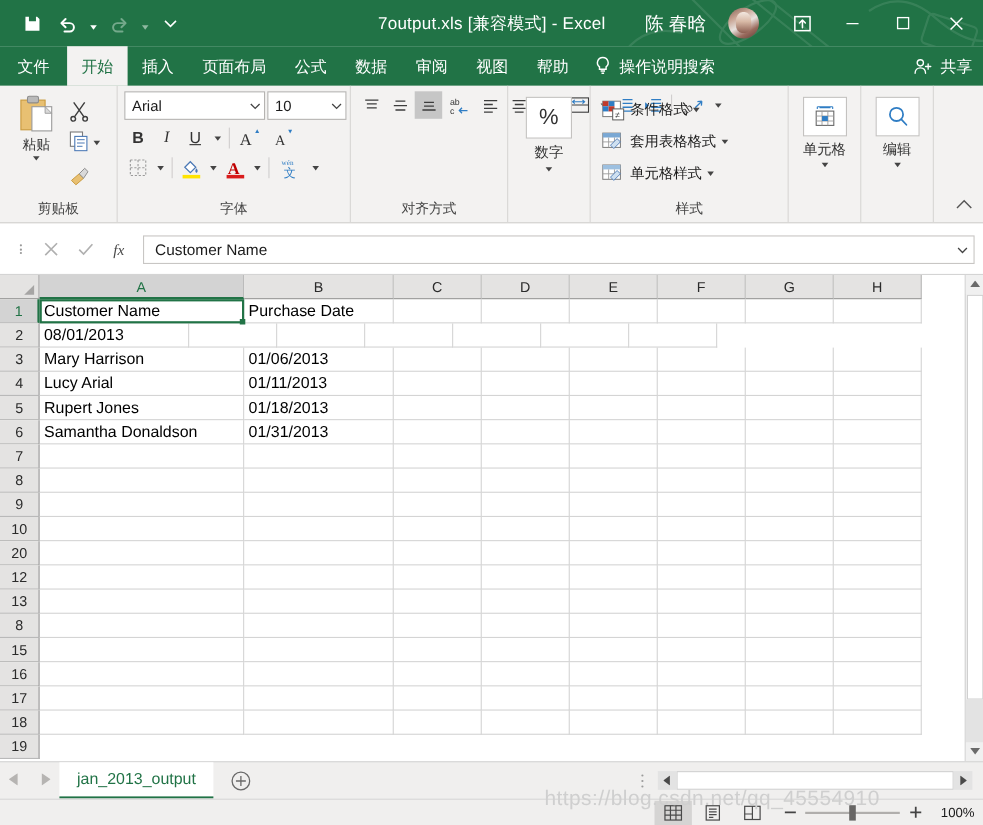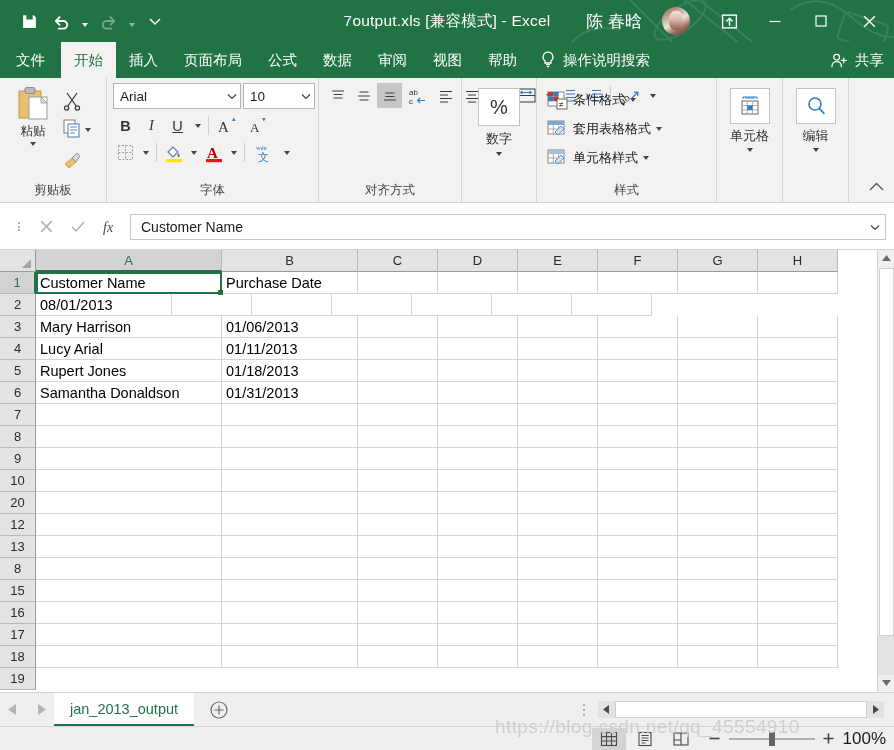--- a/index.html
+++ b/index.html
@@ -233,21 +233,21 @@
     display: flex; align-items: center;
   }
   .sb-right { margin-left: auto; display: flex; align-items: center; padding-right: 8px; gap: 2px; }
   .viewbtn { width: 34px; height: 22px; display: flex; align-items: center; justify-content: center; color: #444; }
   .viewbtn.active { background: #d5d4d3; }
   .zoomwrap { display: flex; align-items: center; gap: 7px; margin-left: 8px; }
   .zminus, .zplus { width: 14px; display: flex; align-items: center; justify-content: center; color: #444; font-size: 15px; }
   .ztrack { width: 86px; height: 16px; position: relative; display: flex; align-items: center; }
   .ztrack::before { content: ""; position: absolute; left: 0; right: 0; height: 2px; background: #b0aeac; }
   .zthumb { position: absolute; left: 40px; width: 6px; height: 14px; background: #686665; }
-  .zlevel { font-size: 17px; color: #1b1b1b; min-width: 40px; text-align: right; }
+  .zlevel { font-size: 12px; color: #1b1b1b; min-width: 40px; text-align: right; }
 
   
   .watermark {
     position: absolute; left: 495px; top: 716px; font-size: 19px; color: #cfcfcf;
     letter-spacing: .4px; white-space: nowrap; pointer-events: none; z-index: 9;
     font-family: "Liberation Sans", sans-serif;
   }
   
   .doodle { position: absolute; top: 0; left: 0; width: 894px; height: 78px; opacity: .10; pointer-events: none; }
 </style>

